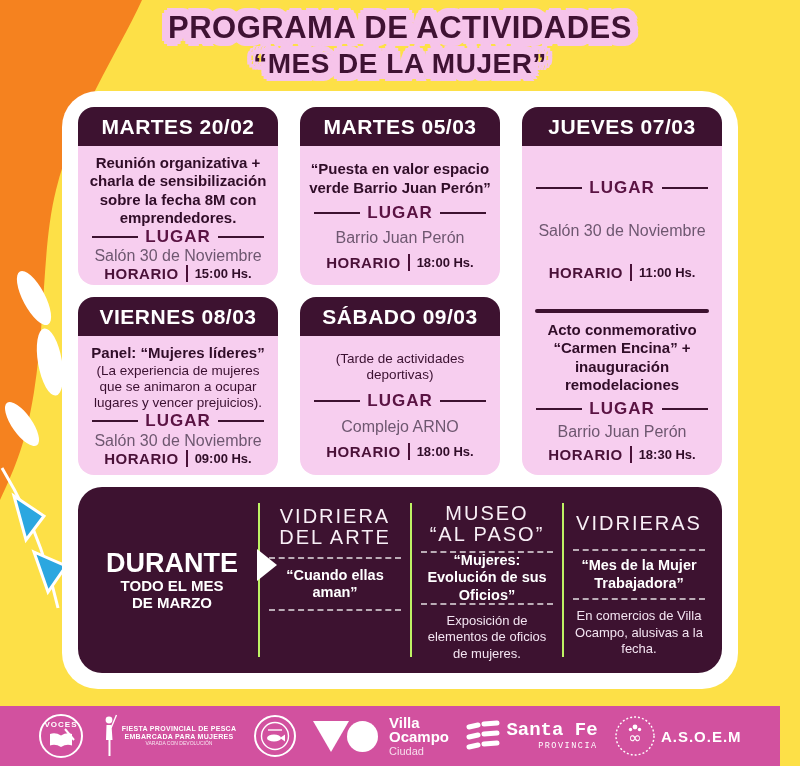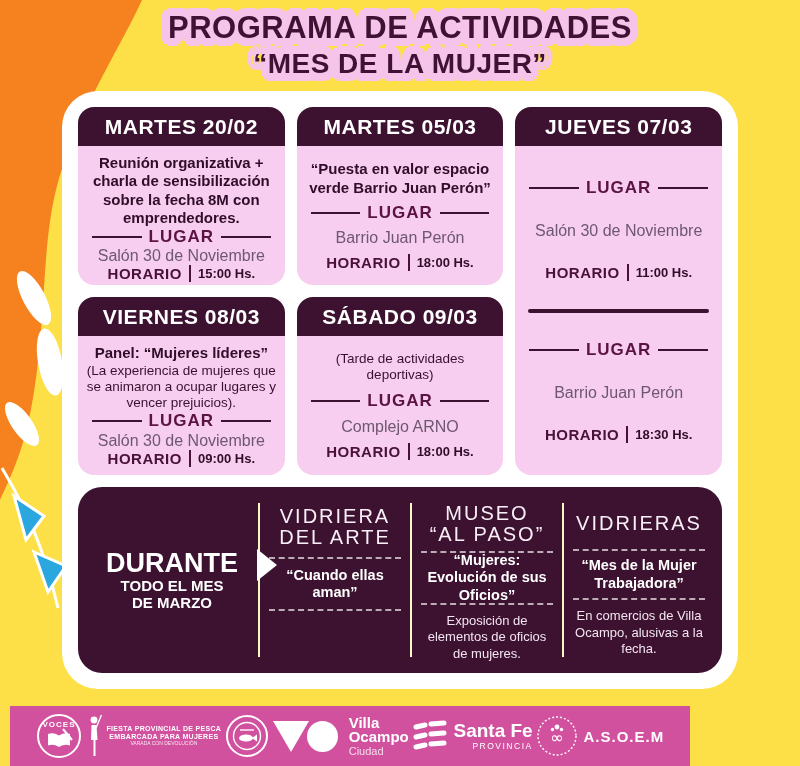--- a/index.html
+++ b/index.html
@@ -16,21 +16,21 @@
       0 8px 0 #F6C4EA, 0 -8px 0 #F6C4EA, 8px 0 0 #F6C4EA, -8px 0 0 #F6C4EA,
       6px 6px 0 #F6C4EA, 6px -6px 0 #F6C4EA, -6px 6px 0 #F6C4EA, -6px -6px 0 #F6C4EA,
       3px 8px 0 #F6C4EA, -3px 8px 0 #F6C4EA, 3px -8px 0 #F6C4EA, -3px -8px 0 #F6C4EA,
       8px 3px 0 #F6C4EA, 8px -3px 0 #F6C4EA, -8px 3px 0 #F6C4EA, -8px -3px 0 #F6C4EA; }
   .title-l1 { font-size:31px; }
   .title-l2 { font-size:28px; margin-top:2px; }
 
   
   .panel { position:absolute; left:62px; top:91px; width:676px; height:598px;
     background:#FFFFFF; border-radius:36px; padding:16px; z-index:2; }
-  .grid { display:flex; gap:12px; height:368px;border-radius:30px; }
+  .grid { display:flex; gap:22px; height:368px;border-radius:30px; }
   .gcol { flex:1; display:flex; flex-direction:column; gap:12px; }
 
   
   .card { display:flex; flex-direction:column; border-radius:16px; overflow:hidden; flex:1; }
   .card-head { background:#3D1230; color:#FFFFFF; font-weight:800; font-size:21px;
     text-align:center; padding:8px 0 7px; letter-spacing:.5px; }
   .card-body { background:#F7CEEF; flex:1; padding:8px 7px; display:flex; flex-direction:column;
     align-items:center; justify-content:space-evenly; text-align:center; }
   .event-title { font-weight:700; color:#300D28; font-size:15px; line-height:1.22; }
   .event-title.big { font-size:19px; }
@@ -50,43 +50,43 @@
   
   .during { margin-top:12px; height:186px; background:#3D1230; border-radius:24px;
     display:flex; color:#FFFFFF; padding:16px 8px; position:relative; }
   .during-left { width:172px; display:flex; flex-direction:column; justify-content:center;
     text-align:center; font-weight:800; line-height:1.1; }
   .dl1 { font-size:27px; } .dl2, .dl3 { font-size:15px; }
   .during-arrow { position:absolute; left:179px; top:62px; width:0; height:0;
     border-top:16px solid transparent; border-bottom:16px solid transparent;
     border-left:20px solid #FFFFFF; z-index:2; }
   .during-cols { flex:1; display:flex; }
-  .dcol { flex:1; border-left:2px solid #fef9c3; display:flex; flex-direction:column;
+  .dcol { flex:1; border-left:2px solid #bef264; display:flex; flex-direction:column;
     align-items:center; padding:0 9px; text-align:center; }
   .dcol-title { height:48px; display:flex; flex-direction:column; justify-content:center;
     font-size:20px; letter-spacing:2px; color:#F8EFF6; line-height:1.05; font-weight:400; }
   .dash { width:100%; border-top:2px dashed rgba(255,255,255,.65); margin:6px 0; }
   .dsub { font-weight:800; font-size:14.5px; line-height:1.2; height:38px;
     display:flex; flex-direction:column; justify-content:center; }
   .ddesc { font-size:13px; line-height:1.25; color:#F3E4F1; margin-top:2px; }
 
   
-  .footer { position:absolute; left:0; bottom:0; width:680px; height:60px; background:#D2519F;
-    display:flex; align-items:center; justify-content:space-evenly; padding:0 22px; z-index:3;margin-left:10px; }
+  .footer { position:absolute; left:0; bottom:0; width:780px; height:60px; background:#D2519F;
+    display:flex; align-items:center; justify-content:space-evenly; padding:0 22px; z-index:3; }
   .flogo { display:flex; align-items:center; gap:5px; color:#FFFFFF; }
   .fiesta-text { display:flex; flex-direction:column; text-align:center; line-height:1.15; }
   .fiesta-l12 { font-size:7px; font-weight:800; letter-spacing:.3px; }
   .fiesta-l3 { font-size:5px; opacity:.85; }
   .vo-tri { width:0; height:0; border-left:18px solid transparent; border-right:18px solid transparent;
     border-top:31px solid #FFFFFF; }
   .vo-circle { width:31px; height:31px; border-radius:50%; background:#FFFFFF; margin-left:-7px; }
   .vo-text { margin-left:6px; line-height:.95; }
   .vo-l12 { font-size:15px; font-weight:800; }
   .vo-l3 { font-size:11px; opacity:.8; margin-top:2px; }
-  .sf-text { line-height:1; text-align:right; }
+  .sf-text { line-height:1; text-align:right;font-family:Liberation Mono, monospace; }
   .sf-l1 { font-size:19px; font-weight:800; }
   .sf-l2 { font-size:8.5px; letter-spacing:1.5px; margin-top:2px; }
   .asoem-text { font-size:15px; font-weight:800; letter-spacing:1px; }
 </style>
 </head>
 <body>
 
 <div class="poster">
 
   <svg class="deco" width="160" height="620" viewBox="0 0 160 620">
@@ -180,20 +180,21 @@
               <div class="lugar-row">LUGAR</div>
               <div class="place">Salón 30 de Noviembre</div>
               <div class="horario-row">
                 <span class="horario-label">HORARIO</span>
                 <span class="vbar"></span>
                 <span class="time">11:00 Hs.</span>
               </div>
             </div>
             <div class="hdiv"></div>
             <div class="half">
+              <div class="event-title">Acto conmemorativo “Carmen Encina” + inauguración remodelaciones</div>
               <div class="lugar-row">LUGAR</div>
               <div class="place">Barrio Juan Perón</div>
               <div class="horario-row">
                 <span class="horario-label">HORARIO</span>
                 <span class="vbar"></span>
                 <span class="time">18:30 Hs.</span>
               </div>
             </div>
           </div>
         </div>

